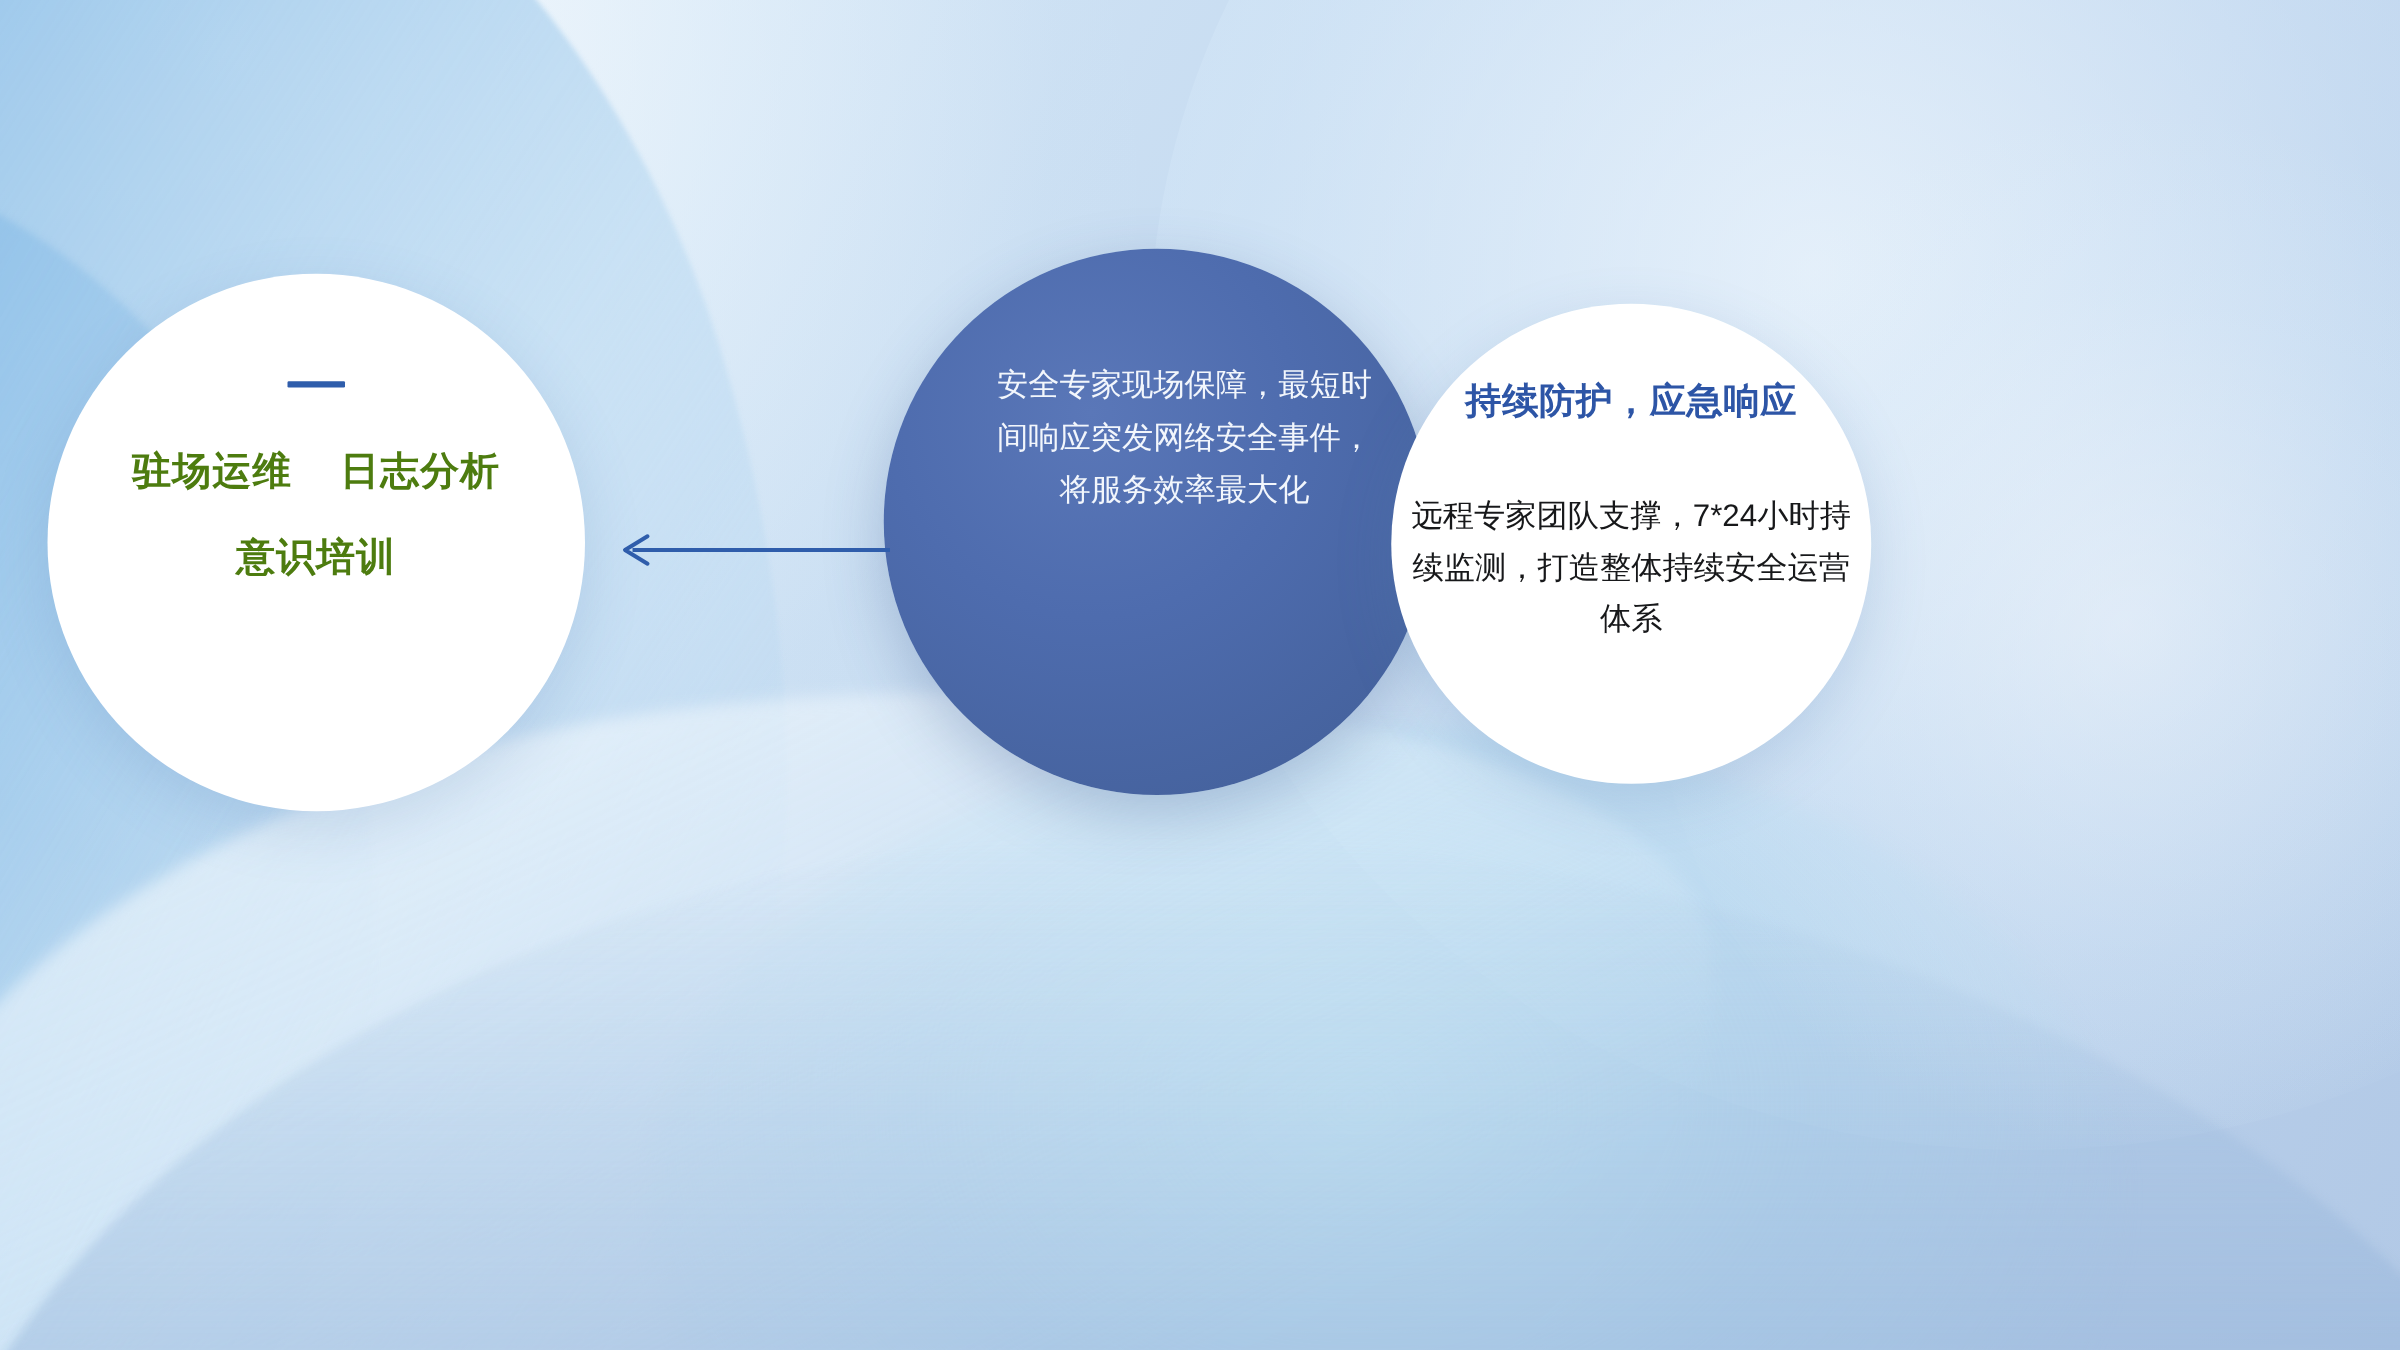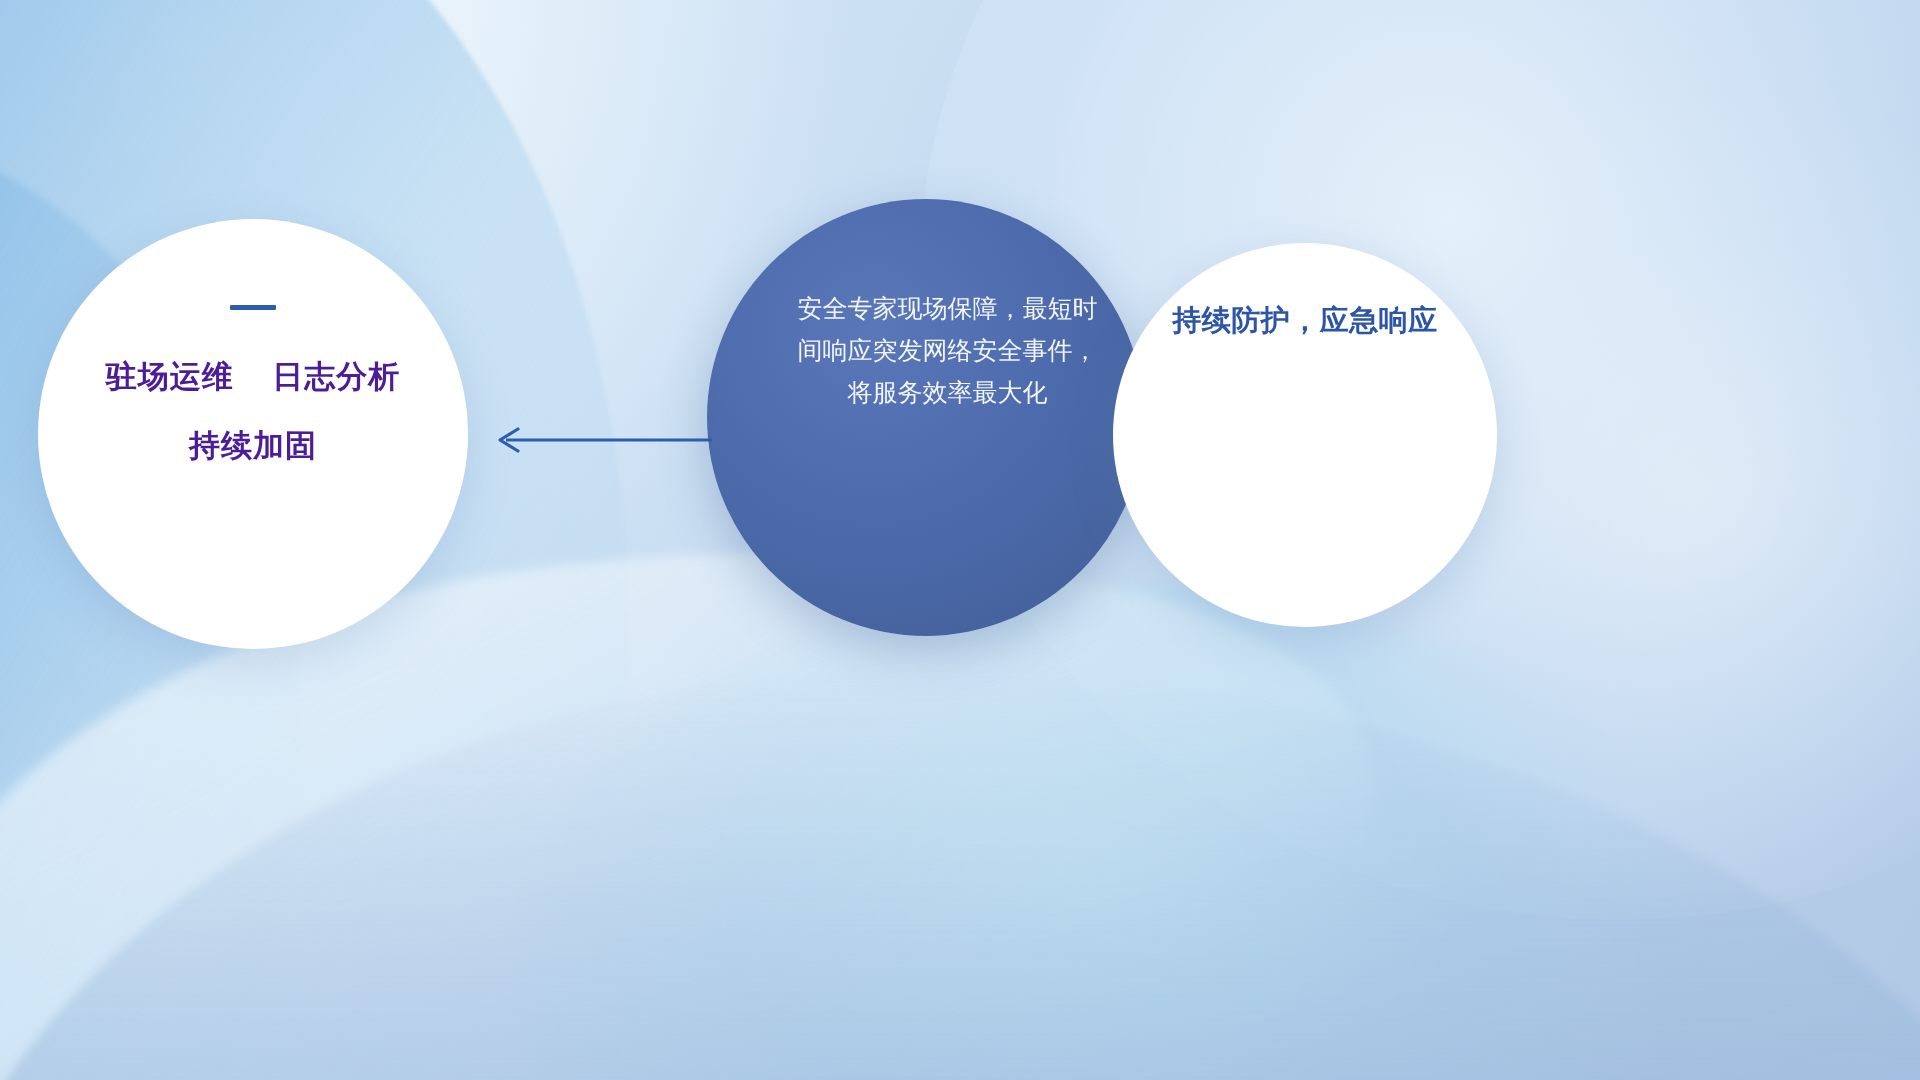--- a/index.html
+++ b/index.html
@@ -88,21 +88,21 @@
     padding-top:86px;
   }
   #left-dash {
     width:46px; height:5px; background:#2f5dab; border-radius:1px;
     margin-bottom:46px;
   }
   #left-lines {
     display:flex; flex-direction:column; align-items:center; gap:27px;
   }
   .left-line {
-    font-size:31px; font-weight:bold; color:#4c1d95;
+    font-size:31px; font-weight:bold; color:#4d7c0f;
     letter-spacing:1px; white-space:pre;
   }
 
   
   #circle-mid {
     left:707px; top:199px; width:437px; height:437px;
     background: radial-gradient(circle at 38% 30%, #5a77b8 0%, #4e6cae 40%, #46639f 78%, #42608e 100%);
     box-shadow: 0 16px 48px rgba(58,86,140,0.28);
     display:flex; flex-direction:column; align-items:center;
     padding-top:88px;
@@ -155,30 +155,31 @@
   <div class="bg-bottom-dark"></div>
   <div class="bg-right-hi"></div>
 </div>
 
 <div id="diagram">
 
   <div class="circle" id="circle-left">
     <div id="left-dash"></div>
     <div id="left-lines">
       <div class="left-line">驻场运维    日志分析</div>
-      <div class="left-line">持续加固</div>
+      <div class="left-line">意识培训</div>
     </div>
   </div>
 
   <svg id="arrow" viewBox="0 0 225 40">
     <line x1="224" y1="20" x2="18" y2="20" stroke="#2f5dab" stroke-width="3.2"></line>
     <polyline points="30,9 12,20 30,31" fill="none" stroke="#2f5dab" stroke-width="3.2" stroke-linecap="round" stroke-linejoin="round"></polyline>
   </svg>
 
   <div class="circle" id="circle-mid">
     <div id="mid-body">安全专家现场保障，最短时间响应突发网络安全事件，将服务效率最大化</div>
   </div>
 
   <div class="circle" id="circle-right">
     <div id="right-title">持续防护，应急响应</div>
+    <div id="right-body">远程专家团队支撑，7*24小时持续监测，打造整体持续安全运营体系</div>
   </div>
 
 </div>
 
 </body></html>

